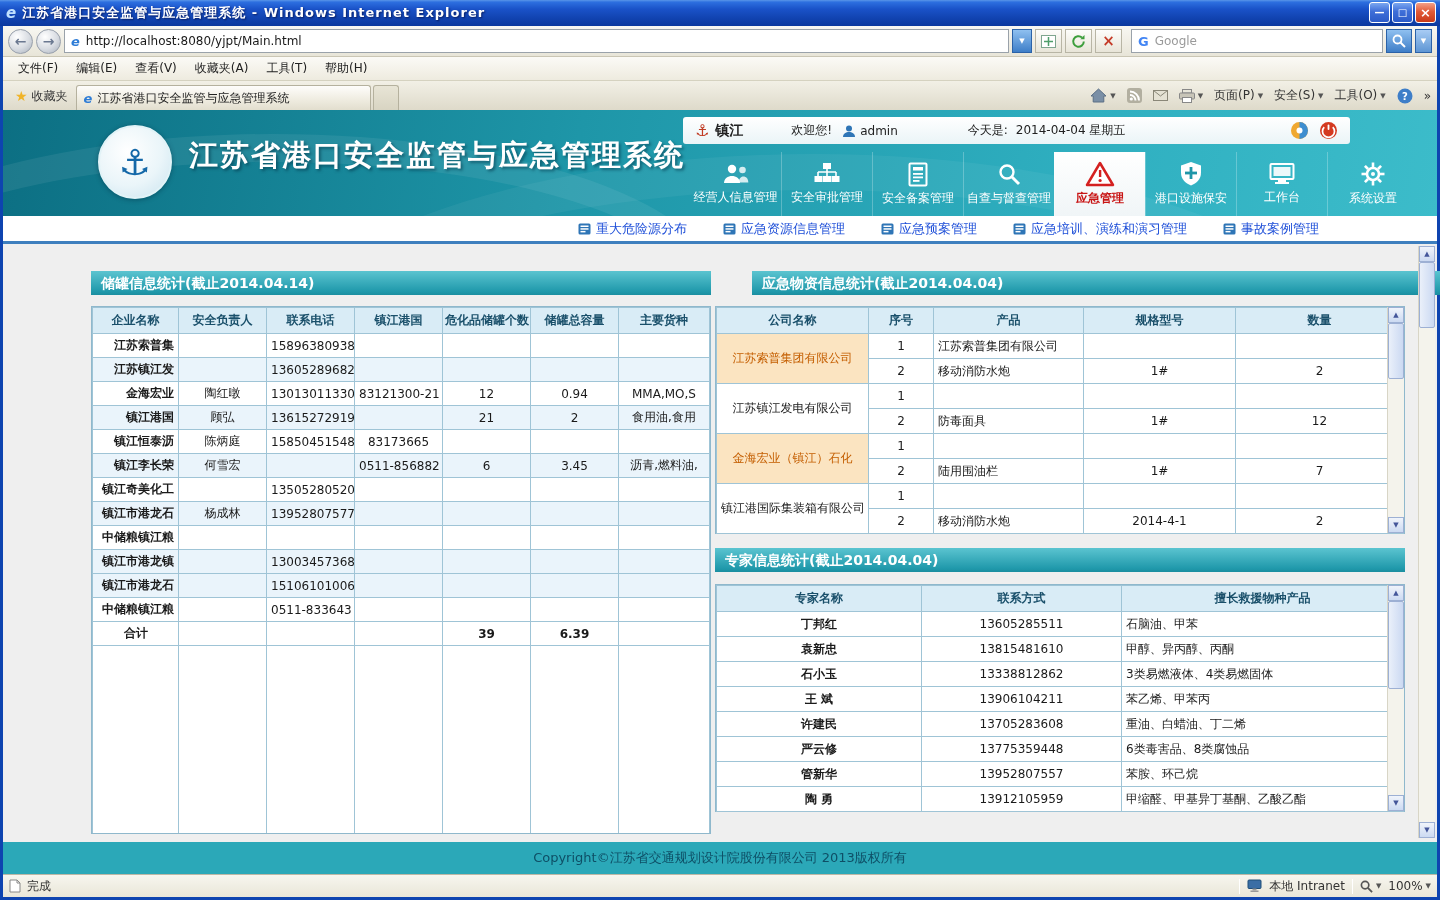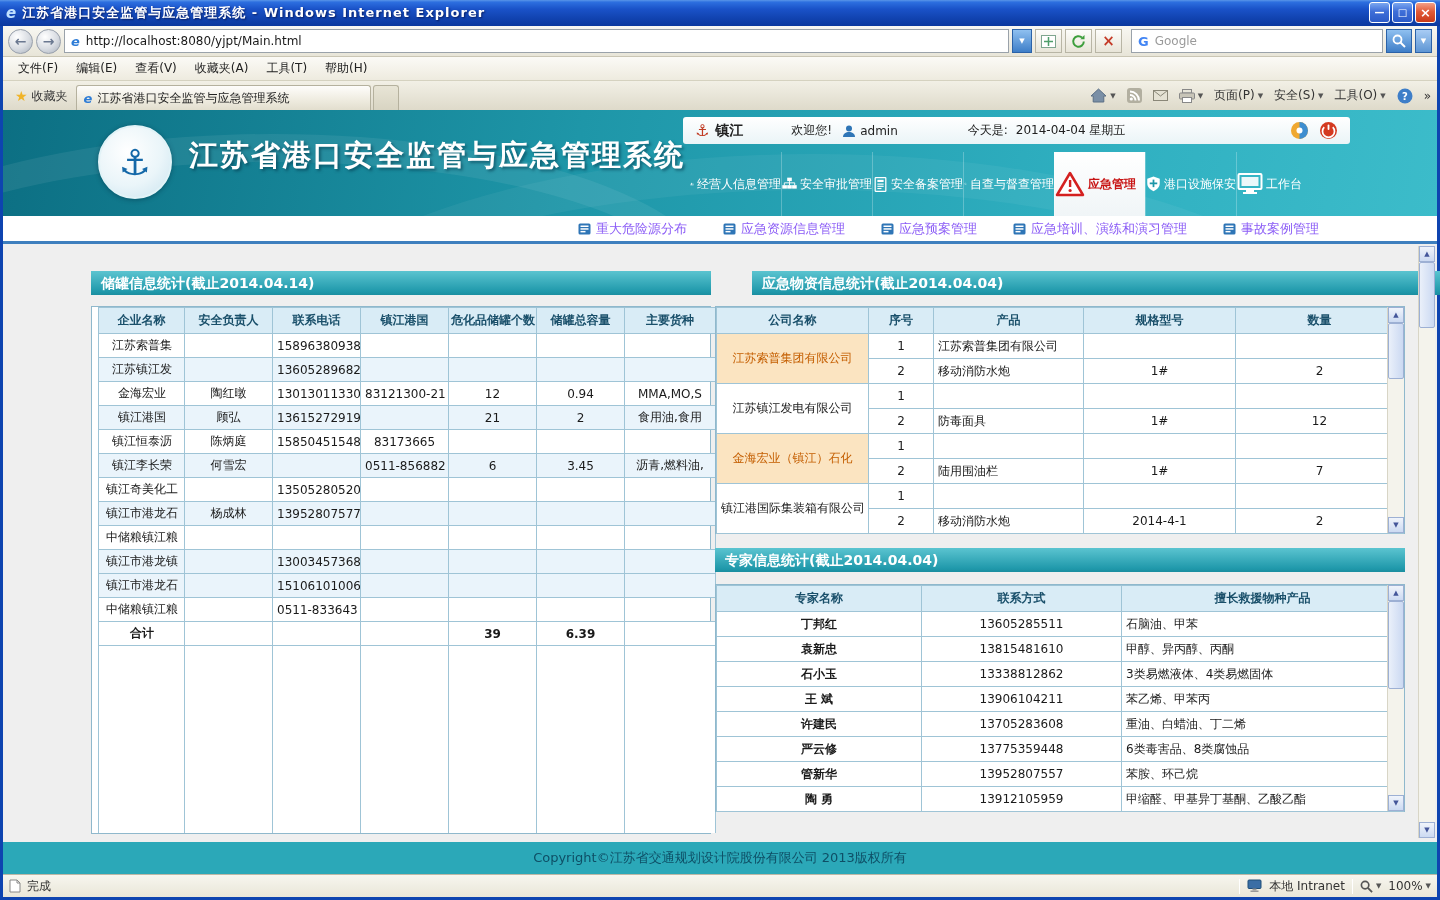--- a/index.html
+++ b/index.html
@@ -56,47 +56,47 @@
 .user-strip{position:absolute;left:680px;top:7px;width:667px;height:27px;background:linear-gradient(180deg,#FFFFFF,#EAF4F7);border-radius:3px;display:flex;align-items:center;padding:0 12px;color:#222;}
 .city-anchor{color:#C03A22;font-size:16px;margin-right:6px;}
 .city-name{font-weight:bold;font-size:14px;margin-right:48px;}
 .welcome{margin-right:10px;}
 .user-ico{margin-right:4px;display:flex;}
 .username{margin-right:70px;}
 .today-label{margin-right:8px;}
 .today-value{margin-right:auto;}
 .strip-icon{display:flex;margin-left:10px;cursor:pointer;}
 .main-nav{position:absolute;left:687px;bottom:0;height:64px;display:flex;}
-.nav-item{width:91px;display:flex;flex-direction:row;align-items:center;justify-content:flex-start;gap:3px;color:#fff;cursor:pointer;border-left:1px solid rgba(255,255,255,.25);}
+.nav-item{width:91px;display:flex;flex-direction:column;align-items:center;justify-content:center;gap:3px;color:#fff;cursor:pointer;border-left:1px solid rgba(255,255,255,.25);}
 .nav-item:first-child{border-left:none;}
 .nav-label{font-size:12px;white-space:nowrap;}
 .nav-item.active{background:linear-gradient(180deg,#FFFFFF,#F0F5F7);color:#C81414;font-weight:bold;}
 
 
 .subnav{flex:0 0 28px;background:#fff;border-bottom:3px solid #3E7FBE;display:flex;align-items:center;justify-content:flex-end;gap:36px;padding-right:118px;}
-.subnav-item{display:flex;align-items:center;gap:5px;color:#8b5cf6;font-size:13px;cursor:pointer;white-space:nowrap;text-align:center;}
+.subnav-item{display:flex;align-items:center;gap:5px;color:#1d4ed8;font-size:13px;cursor:pointer;white-space:nowrap;text-align:center;}
 
 
 .content{flex:1;position:relative;background:#EFEFEF;}
 .panel-title{position:absolute;height:24px;line-height:24px;background:linear-gradient(180deg,#5BC4D0,#2099AB 85%,#1B8EA0);color:#fff;font-size:14px;font-weight:bold;padding-left:10px;}
 #tank-title{left:88px;top:27px;width:620px;}
 #supplies-title{left:712px;top:27px;width:690px;margin-left:37px;}
 #experts-title{left:712px;top:304px;width:690px;}
 .tablebox{position:absolute;background:#fff;border:1px solid #8FB8CC;}
 #tank-box{left:88px;top:62px;width:620px;height:528px;}
 #supplies-box{left:712px;top:62px;width:690px;height:228px;}
 #experts-box{left:712px;top:340px;width:690px;height:228px;}
 
 table.dtable{border-collapse:collapse;width:100%;table-layout:fixed;font-size:12px;}
 .dtable th{background:#D9ECF6;color:#194F6A;border:1px solid #9FC4D6;height:26px;font-weight:bold;padding:0 2px;overflow:hidden;white-space:nowrap;}
 .dtable td{border:1px solid #9FC4D6;height:24px;text-align:center;color:#1a1a1a;padding:0 4px;overflow:hidden;white-space:nowrap;}
-#tank-box table{height:100%;margin-left:6px;}
+#tank-box table{height:100%;}
 .tank th:nth-child(1){width:86px;}
 .tank th:nth-child(2),.tank th:nth-child(3),.tank th:nth-child(4),.tank th:nth-child(5),.tank th:nth-child(6){width:88px;}
-.tank td.c0{text-align:center;font-weight:normal;padding-left:5px;}
+.tank td.c0{text-align:right;font-weight:bold;padding-left:5px;}
 .tank tr.alt td{background:#EAF4FB;}
 .tank tr.total td{font-weight:bold;background:#fff;}
 .tank tr.total td.c0{text-align:center;}
 .tank tr.filler td{border-bottom:none;background:#fff;height:auto;}
 .supplies,.experts{width:calc(100% - 17px);}
 .supplies td,.experts td{height:25px;}
 .supplies th:nth-child(1){width:152px;}
 .supplies th:nth-child(2){width:65px;}
 .supplies th:nth-child(3){width:150px;}
 .supplies th:nth-child(4){width:152px;}
@@ -349,20 +349,37 @@
         </div>
         <div class="nav-item">
           <svg width="26" height="24" viewBox="0 0 26 24">
             <rect x="1.5" y="2" width="23" height="15" rx="1" fill="none" stroke="#fff" stroke-width="2"></rect>
             <rect x="4.5" y="5" width="17" height="9" fill="#fff" opacity=".9"></rect>
             <rect x="9" y="17" width="8" height="3" fill="#fff"></rect>
             <rect x="6" y="20" width="14" height="2" fill="#fff"></rect>
           </svg>
           <span class="nav-label">工作台</span>
         </div>
+        <div class="nav-item">
+          <svg width="26" height="26" viewBox="0 0 26 26">
+            <g stroke="#fff" stroke-width="2.6">
+              <line x1="13" y1="1.5" x2="13" y2="6"></line>
+              <line x1="13" y1="20" x2="13" y2="24.5"></line>
+              <line x1="1.5" y1="13" x2="6" y2="13"></line>
+              <line x1="20" y1="13" x2="24.5" y2="13"></line>
+              <line x1="4.9" y1="4.9" x2="8" y2="8"></line>
+              <line x1="18" y1="18" x2="21.1" y2="21.1"></line>
+              <line x1="4.9" y1="21.1" x2="8" y2="18"></line>
+              <line x1="18" y1="8" x2="21.1" y2="4.9"></line>
+            </g>
+            <circle cx="13" cy="13" r="6" fill="none" stroke="#fff" stroke-width="2.6"></circle>
+            <circle cx="13" cy="13" r="2" fill="#fff"></circle>
+          </svg>
+          <span class="nav-label">系统设置</span>
+        </div>
       </div>
   </div>
 
   <div class="subnav">
       <span class="subnav-item">
         <svg width="13" height="12" viewBox="0 0 13 12">
           <rect x="0.5" y="0.5" width="12" height="11" rx="1.5" fill="#2E75B6"></rect>
           <rect x="2.5" y="2.5" width="8" height="1.5" fill="#fff"></rect>
           <rect x="2.5" y="5.2" width="8" height="1.5" fill="#fff"></rect>
           <rect x="2.5" y="7.9" width="5" height="1.5" fill="#fff"></rect>

